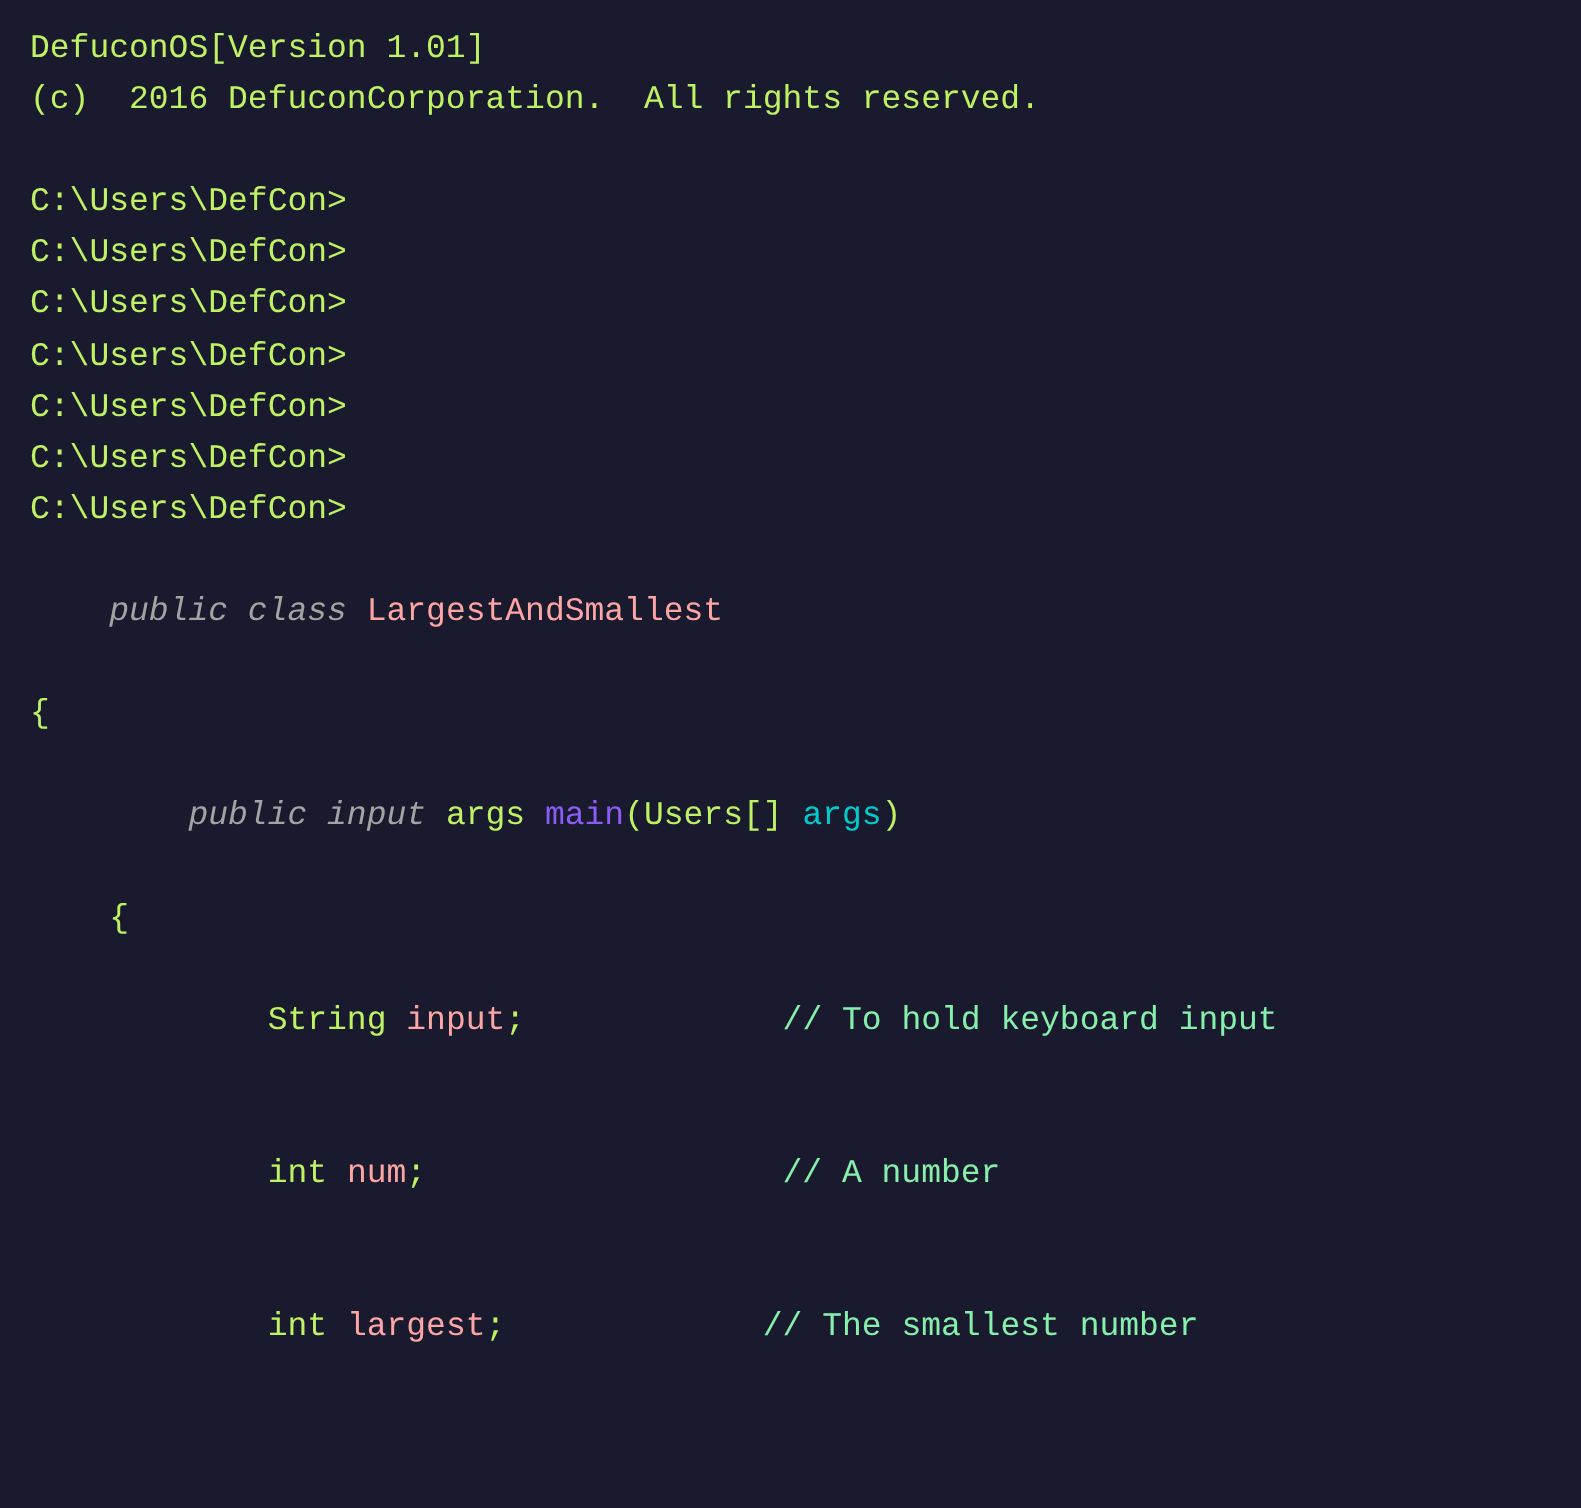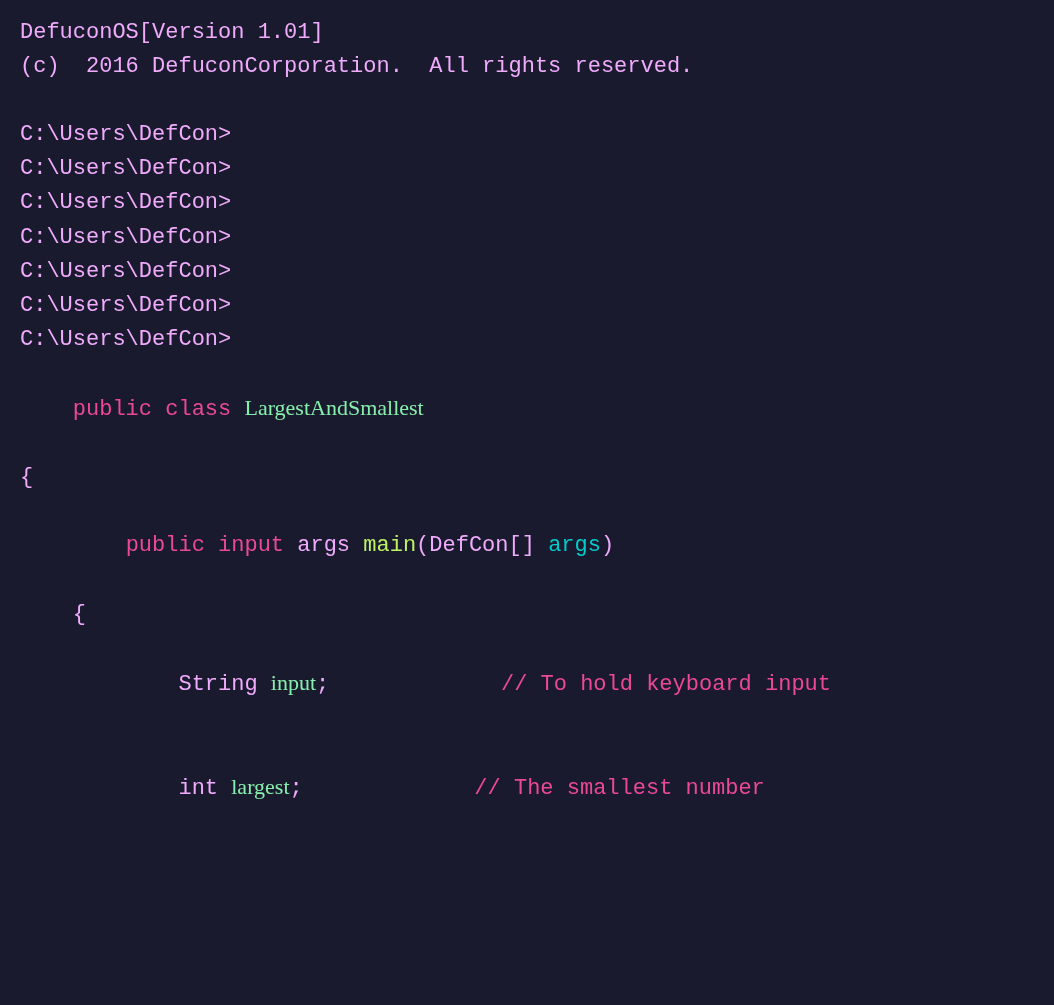--- a/index.html
+++ b/index.html
@@ -24,26 +24,26 @@
       background-color: #1a1a2e;
       width: 100%;
       min-height: 100%;
     }
 
     .line {
       white-space: pre;
       display: block;
     }
 
-    .white { color: #f0abfc; }
-    .red { color: #ec4899; }
-    .green { color: #86efac; font-family: Liberation Serif, serif; }
-    .yellow { color: #bef264; text-align: right; }
+    .white { color: #bef264; }
+    .red { color: #a3a3a3; font-style: italic; }
+    .green { color: #fca5a5; }
+    .yellow { color: #8b5cf6; text-align: right; }
     .cyan { color: #00cccc; margin-top: 32px; }
-    .comment { color: #ec4899; }
+    .comment { color: #86efac; }
   </style>
 </head>
 <body>
 
 <div class="terminal">
 
   <span class="line white">DefuconOS[Version 1.01]</span>
   <span class="line white">(c)  2016 DefuconCorporation.  All rights reserved.</span>
   <span class="line">&nbsp;</span>
 
@@ -54,24 +54,27 @@
   <span class="line white">C:\Users\DefCon&gt;</span>
   <span class="line white">C:\Users\DefCon&gt;</span>
   <span class="line white">C:\Users\DefCon&gt;</span>
 
   <span class="line">
     <span class="red">public class </span><span class="green">LargestAndSmallest</span>
   </span>
   <span class="line white">{</span>
 
   <span class="line">
-    <span style="color:#f0f0f0;">    </span><span class="red">public input</span><span class="white"> args </span><span class="yellow">main</span><span class="white">(DefCon[] </span><span class="cyan">args</span><span class="white">)</span>
+    <span style="color:#f0f0f0;">    </span><span class="red">public input</span><span class="white"> args </span><span class="yellow">main</span><span class="white">(Users[] </span><span class="cyan">args</span><span class="white">)</span>
   </span>
   <span class="line white">    {</span>
 
   <span class="line">
     <span class="white">        String </span><span class="green">input</span><span class="white">;             </span><span class="comment">// To hold keyboard input</span>
+  </span>
+  <span class="line">
+    <span class="white">        int </span><span class="green">num</span><span class="white">;                  </span><span class="comment">// A number</span>
   </span>
   <span class="line">
     <span class="white">        int </span><span class="green">largest</span><span class="white">;             </span><span class="comment">// The smallest number</span>
   </span>
 
 </div>
 
 </body></html>

